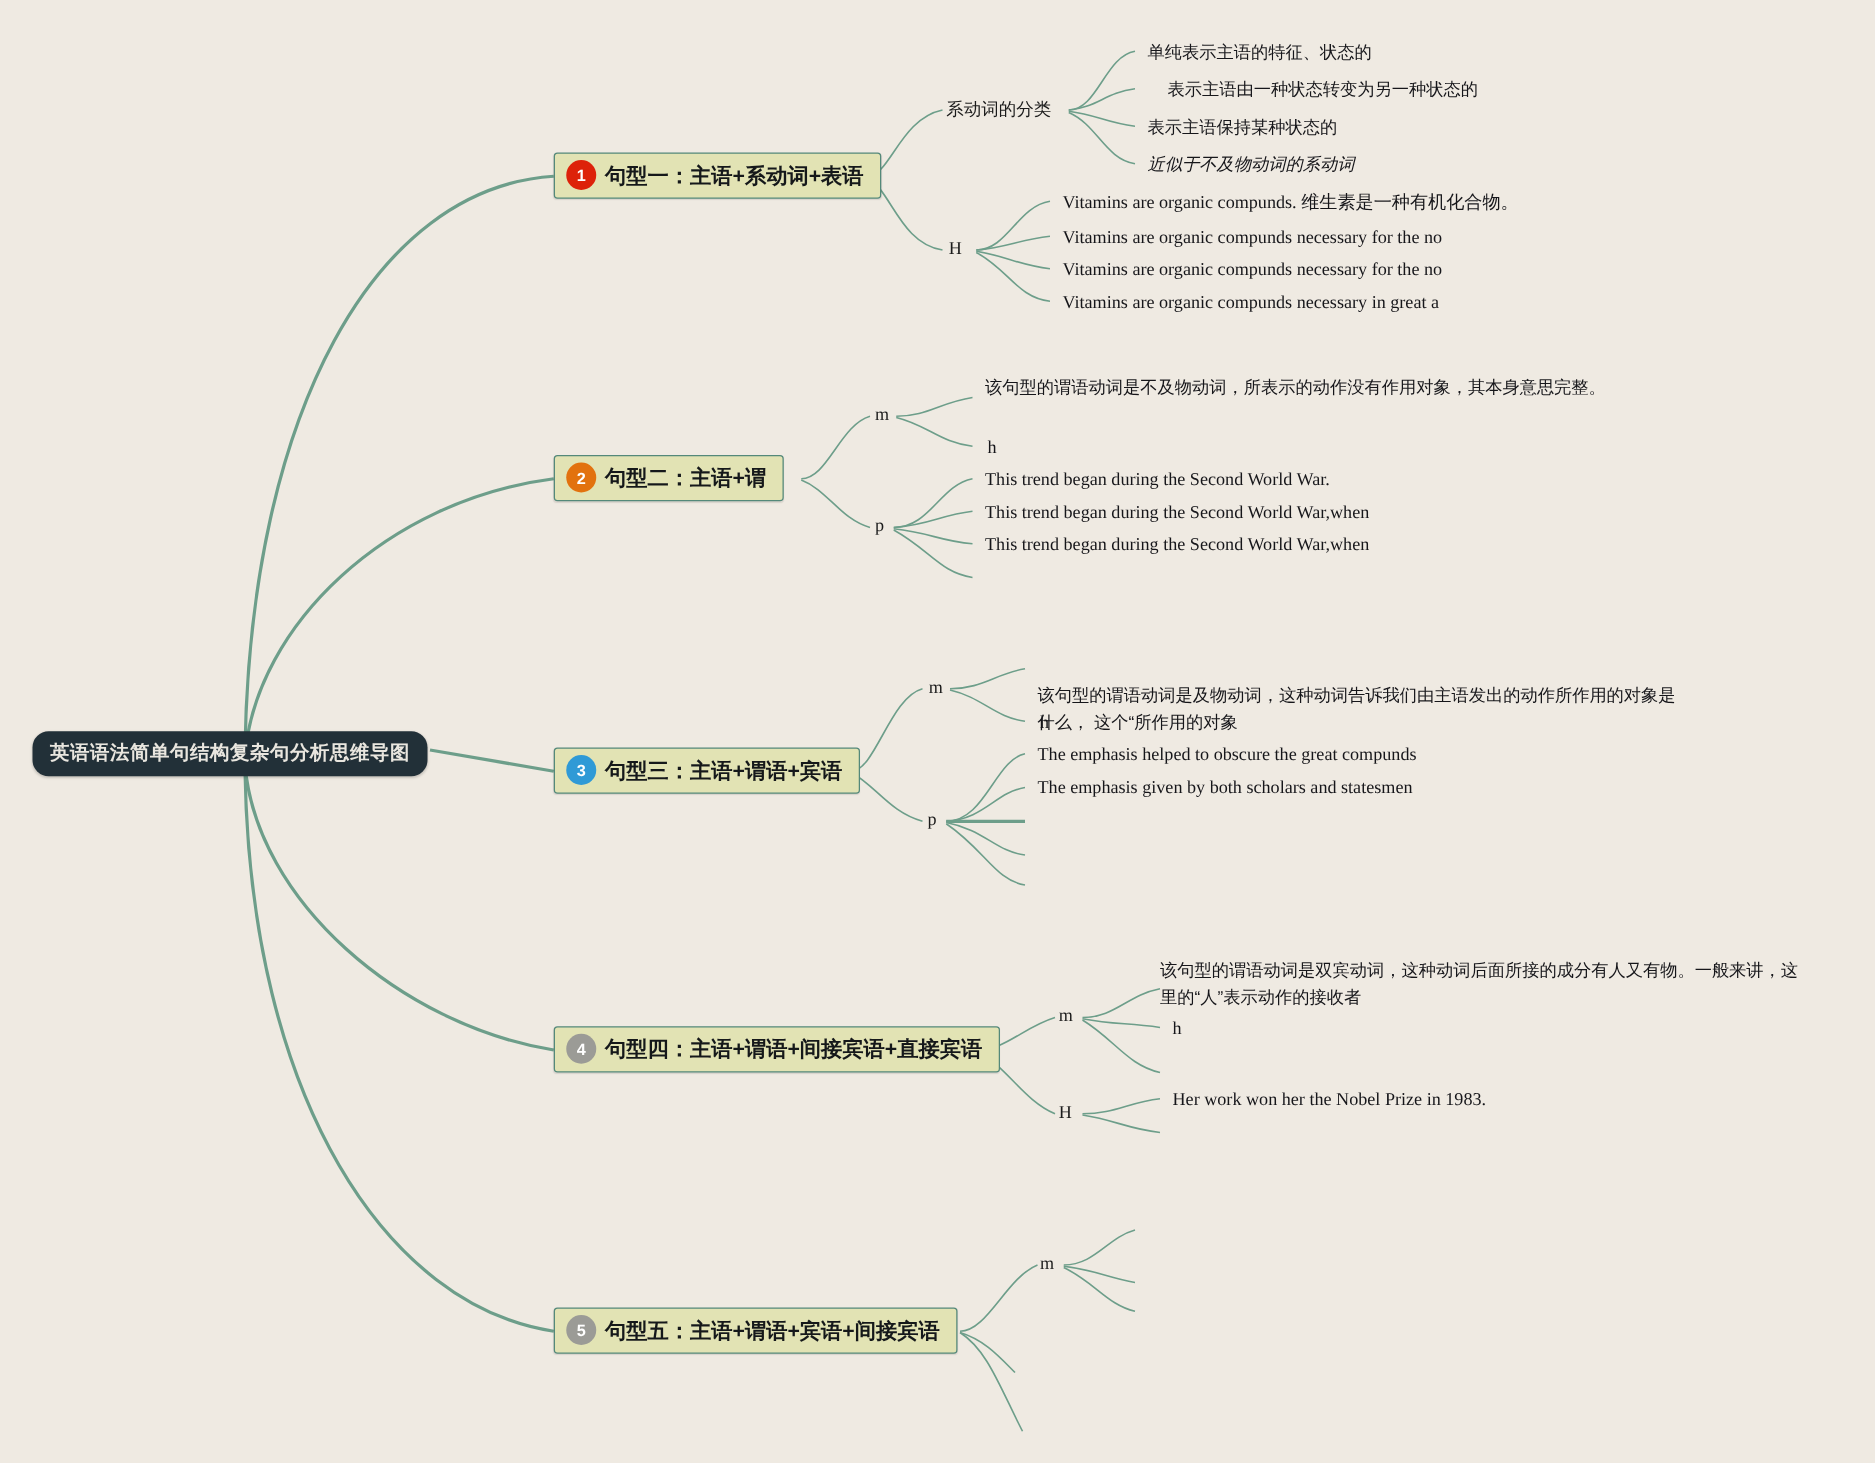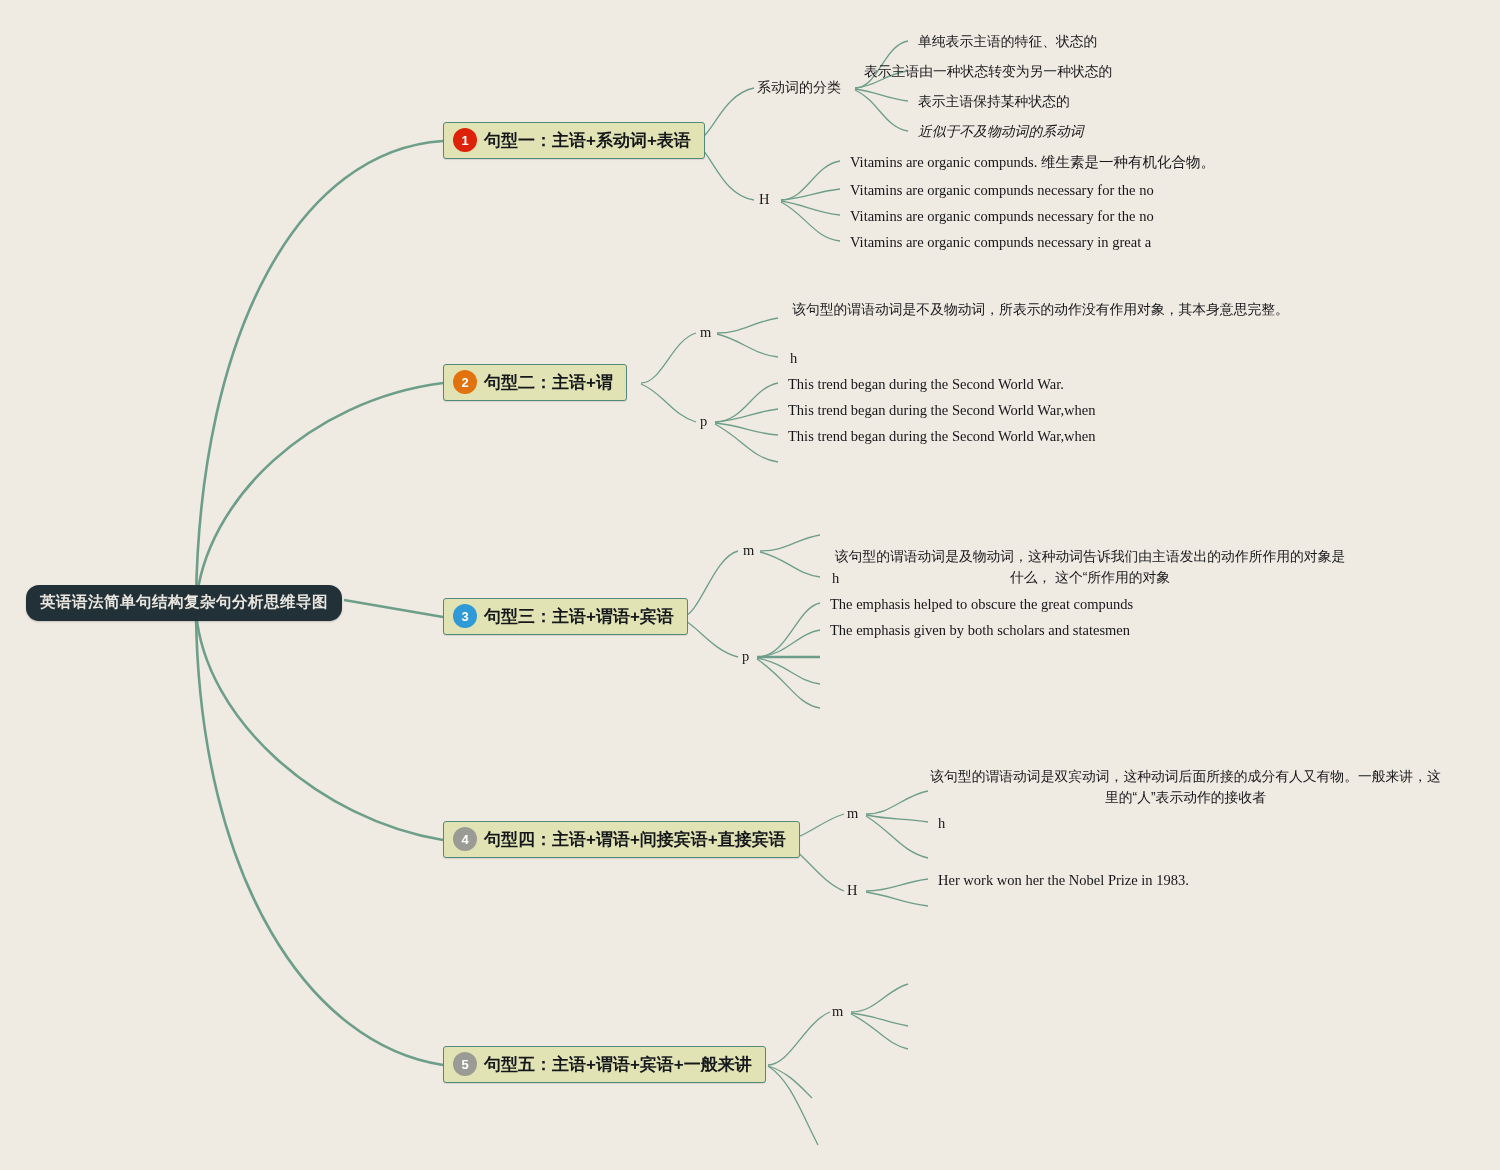--- a/index.html
+++ b/index.html
@@ -63,21 +63,20 @@
     color:#1b1b1b;
     font-family:"Liberation Serif","DejaVu Serif",serif;
   }
   .sub.cjk{font-family:Liberation Sans, sans-serif;font-size:14px;}
 
   .leaf{
     font-size:14.5px;
     color:#16161a;
     font-family:"Liberation Serif","DejaVu Serif",serif;
     line-height:1.45;
-    text-align:center;
   }
   .leaf.cjk{
     font-family:"Liberation Sans","DejaVu Sans",sans-serif;
     font-size:13.8px;
     white-space:normal;
     line-height:1.55;
   }
   .w500{width:505px;}
   .w520{width:520px;}
   .w515{width:515px;}
@@ -154,21 +153,21 @@
     <span>英语语法简单句结构复杂句分析思维导图</span>
   </div>
 
   <div class="node topic" style="left:443px;top:122px;">
     <span class="badge c1">1</span>
     <span>句型一：主语+系动词+表语</span>
   </div>
 
   <div class="node sub cjk" style="left:757px;top:79px;">系动词的分类</div>
   <div class="node leaf cjk" style="left:918px;top:31px;">单纯表示主语的特征、状态的</div>
-  <div class="node leaf cjk" style="left:864px;top:61px;">表示主语由一种状态转变为另一种状态的</div>
+  <div class="node leaf cjk" style="left:934px;top:61px;">表示主语由一种状态转变为另一种状态的</div>
   <div class="node leaf cjk" style="left:918px;top:91px;">表示主语保持某种状态的</div>
   <div class="node leaf cjk" style="left:918px;top:121px;font-style:italic;">近似于不及物动词的系动词</div>
 
   <div class="node sub" style="left:759px;top:191px;">H</div>
   <div class="node leaf" style="left:850px;top:152px;">Vitamins are organic compunds. 维生素是一种有机化合物。</div>
   <div class="node leaf" style="left:850px;top:180px;">Vitamins are organic compunds necessary for the no</div>
   <div class="node leaf" style="left:850px;top:206px;">Vitamins are organic compunds necessary for the no</div>
   <div class="node leaf" style="left:850px;top:232px;">Vitamins are organic compunds necessary in great a</div>
 
   <div class="node topic" style="left:443px;top:364px;">
@@ -210,21 +209,21 @@
   <div class="node sub" style="left:847px;top:805px;">m</div>
   <div class="node leaf cjk w515" style="left:928px;top:766px;">该句型的谓语动词是双宾动词，这种动词后面所接的成分有人又有物。一般来讲，这里的“人”表示动作的接收者</div>
   <div class="node leaf" style="left:938px;top:813px;">h</div>
 
   <div class="node sub" style="left:847px;top:882px;">H</div>
   <div class="node leaf" style="left:938px;top:870px;">Her work won her the Nobel Prize in 1983.</div>
   <div class="node leaf" style="left:938px;top:898px;"></div>
 
   <div class="node topic" style="left:443px;top:1046px;">
     <span class="badge c5">5</span>
-    <span>句型五：主语+谓语+宾语+一般来讲</span>
+    <span>句型五：主语+谓语+宾语+间接宾语</span>
   </div>
 
   <div class="node sub" style="left:832px;top:1003px;">m</div>
   <div class="node leaf" style="left:918px;top:1018px;"></div>
   <div class="node leaf" style="left:918px;top:1041px;"></div>
 
   <div class="node sub" style="left:822px;top:1090px;"></div>
 
 </div>
 

